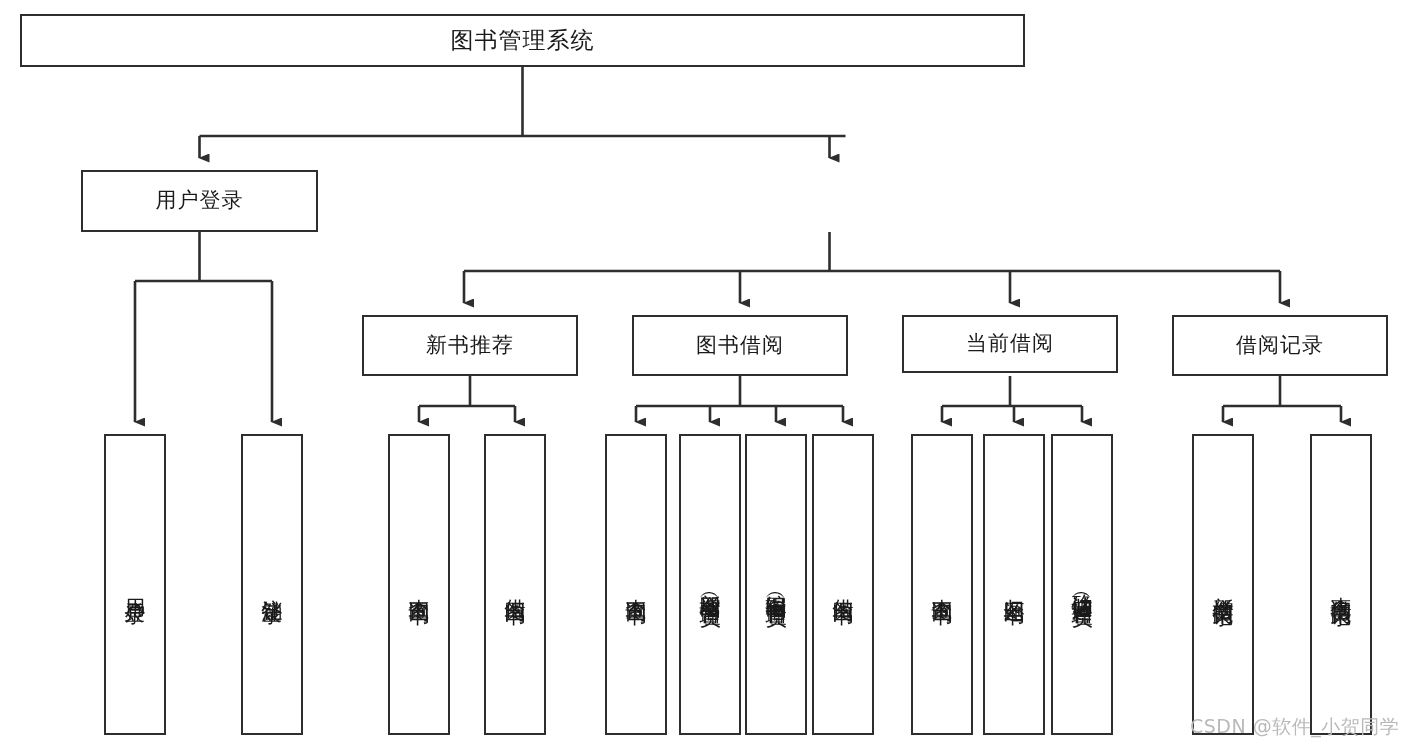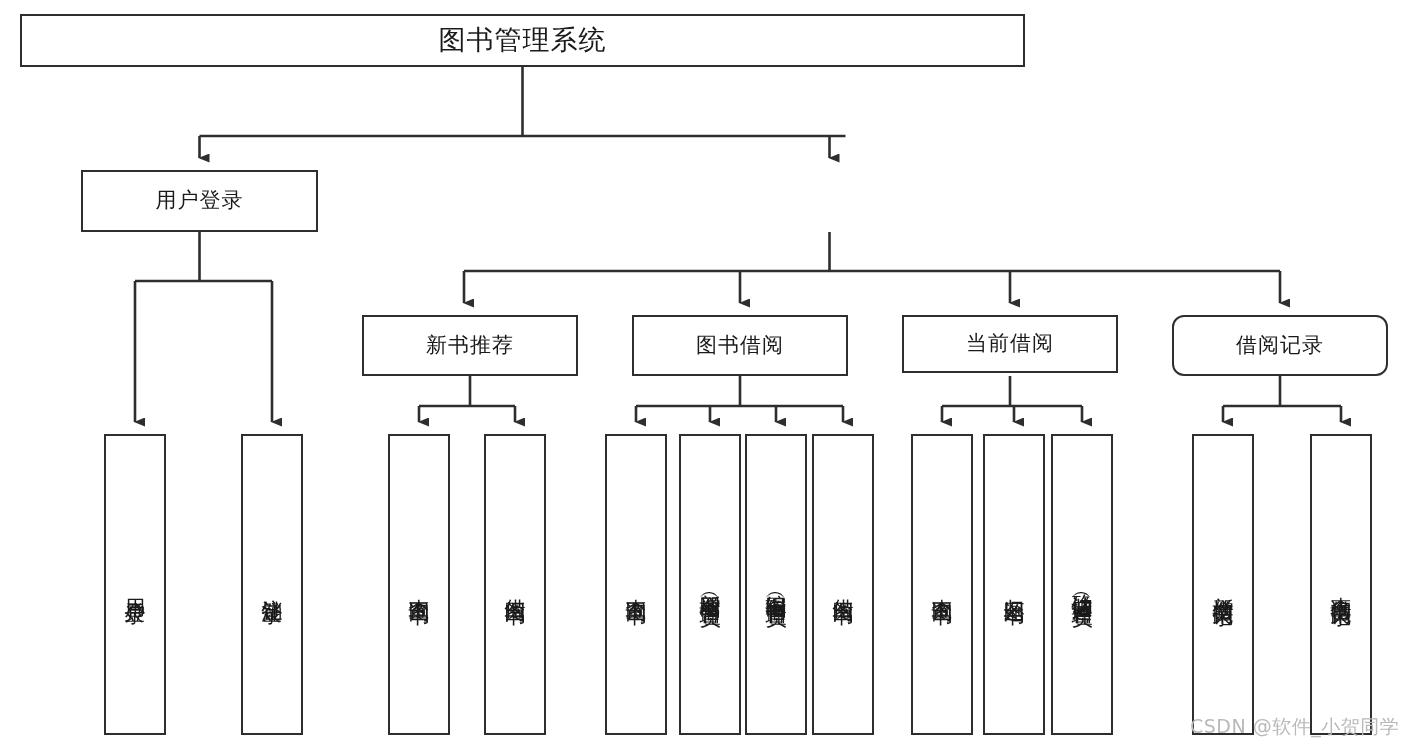--- a/index.html
+++ b/index.html
@@ -45,21 +45,21 @@
     font-size: 21px;
     line-height: 1.34;
     writing-mode: vertical-rl;
     text-orientation: upright;
     -webkit-writing-mode: vertical-rl;
     -ms-writing-mode: tb-rl;
     letter-spacing: 2px;
     white-space: nowrap;
     padding-top: 2px;
   }
-  .lvl0 { font-size: 27px; }
+  .lvl0 { font-size: 23px; }
   .watermark {
     position: absolute;
     color: #b9b9b9;
     font-size: 19px;
     white-space: nowrap;
     letter-spacing: 0.5px;
     user-select: none;
   }
 </style>
 </head>
@@ -142,21 +142,21 @@
 
   <div class="node node-h" style="left:632px; top:315px; width:216px; height:61px;">
     <span>图书借阅</span>
   </div>
   <div class="node node-h" style="left:362px; top:315px; width:216px; height:61px;">
     <span>新书推荐</span>
   </div>
   <div class="node node-h" style="left:902px; top:315px; width:216px; height:58px;">
     <span>当前借阅</span>
   </div>
-  <div class="node node-h" style="left:1172px; top:315px; width:216px; height:61px;border-radius:12px;">
+  <div class="node node-h" style="left:1172px; top:315px; width:216px; height:61px;">
     <span>借阅记录</span>
   </div>
 
   <div class="node" style="left:104px; top:434px; width:62px; height:301px;">
     <span class="node-v">用户登录</span>
   </div>
   <div class="node" style="left:241px; top:434px; width:62px; height:301px;">
     <span class="node-v">注销登录</span>
   </div>
   <div class="node" style="left:388px; top:434px; width:62px; height:301px;">

